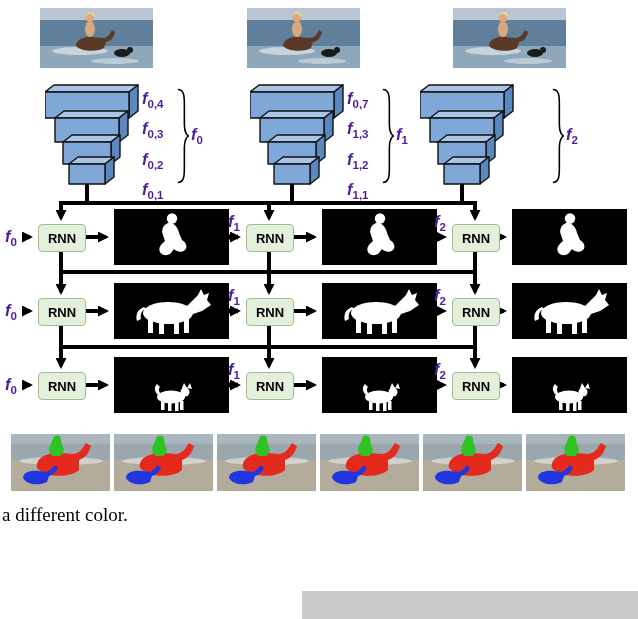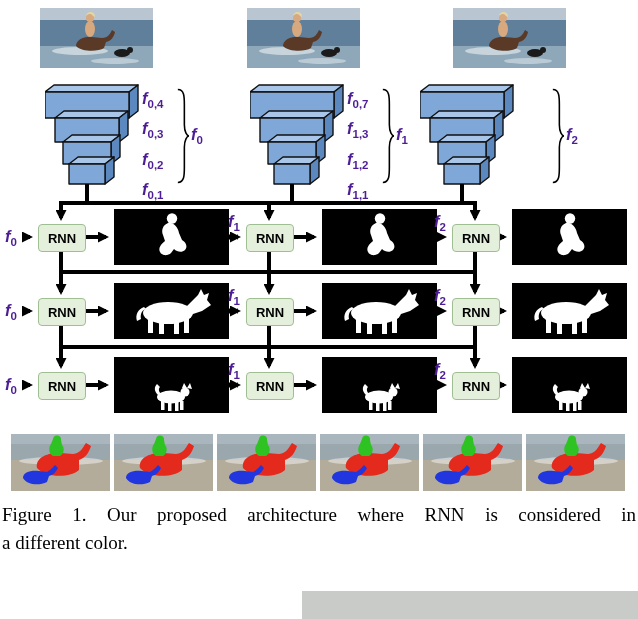--- a/index.html
+++ b/index.html
@@ -292,19 +292,18 @@
       <use href="#scene-result"></use>
     </svg>
   <svg class="thumb" style="left:423px">
       <use href="#scene-result"></use>
     </svg>
   <svg class="thumb" style="left:526px">
       <use href="#scene-result"></use>
     </svg>
 
   <div class="cap">
-    <div class="cap-just">Figure 1. Our proposed architecture where RNN is considered in</div>
     <div class="cap-last">a different color.</div>
   </div>
 
   <div class="artifact"></div>
 
 </div>
 
 </body></html>

